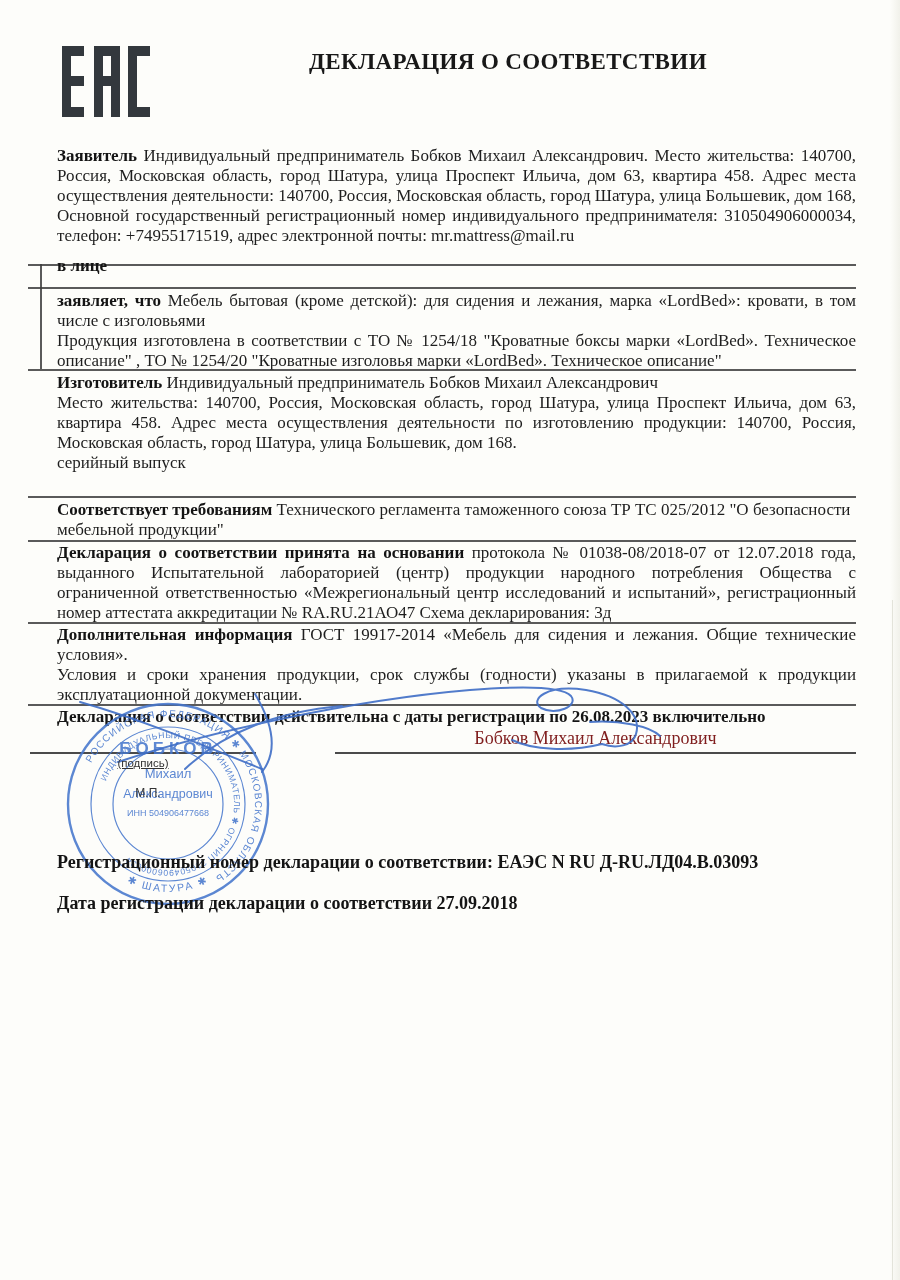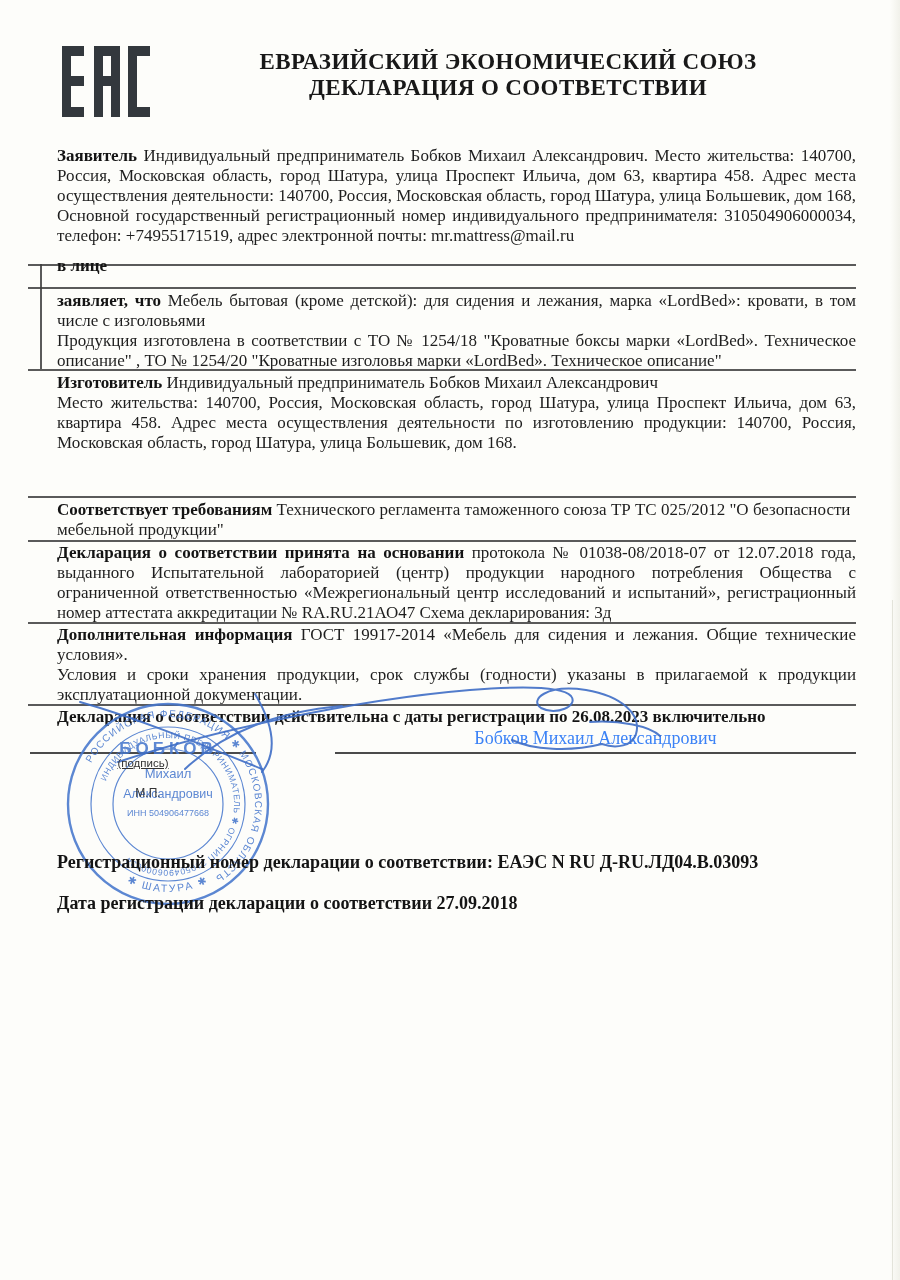--- a/index.html
+++ b/index.html
@@ -30,21 +30,21 @@
   .sec p{margin:0;text-align:justify;}
   .lbl{font-weight:bold;color:#141414;}
 
   .rule{position:absolute;left:28px;width:828px;height:1.5px;background:#3d3d3d;opacity:.85;}
   .vline{position:absolute;left:40px;top:264px;width:1.5px;height:105px;background:#3d3d3d;opacity:.85;}
 
   .bold-line{font-weight:bold;color:#141414;}
 
   .sig-name{
     position:absolute;left:335px;top:728px;width:521px;
-    text-align:center;font-size:18px;color:#3b82f6;
+    text-align:center;font-size:18px;color:#7f1d1d;
   }
   .sig-line-right{position:absolute;left:335px;top:752px;width:521px;height:1.5px;background:#4a4a4a;}
   .sig-line-left{position:absolute;left:30px;top:752px;width:226px;height:1.5px;background:#4a4a4a;}
   .caption{
     position:absolute;font-family:"Liberation Sans","DejaVu Sans",sans-serif;
     font-size:11.5px;color:#333;text-align:center;
   }
   .cap-fio{left:335px;top:757px;width:521px;}
   .cap-podpis{left:30px;top:757px;width:226px;z-index:5;text-decoration:underline;}
   .cap-mp{left:30px;top:786px;width:236px;font-size:12px;z-index:5;}
@@ -74,21 +74,20 @@
         <rect x="32" y="30" width="26" height="10"></rect>
 
         <rect x="66" y="0" width="9" height="71"></rect>
         <rect x="66" y="0" width="22" height="10"></rect>
         <rect x="66" y="61" width="22" height="10"></rect>
       </g>
     </svg>
   </div>
 
   <div class="title">
-    <div>ЕВРАЗИЙСКИЙ ЭКОНОМИЧЕСКИЙ СОЮЗ</div>
     <div>ДЕКЛАРАЦИЯ О СООТВЕТСТВИИ</div>
   </div>
 
   <div class="sec" style="top:146px;">
     <p><strong class="lbl">Заявитель</strong><span> Индивидуальный предприниматель Бобков Михаил Александрович. Место жительства: 140700, Россия, Московская область, город Шатура, улица Проспект Ильича, дом 63, квартира 458. Адрес места осуществления деятельности: 140700, Россия, Московская область, город Шатура, улица Большевик, дом 168, Основной государственный регистрационный номер индивидуального предпринимателя: 310504906000034, телефон: +74955171519, адрес электронной почты: mr.mattress@mail.ru</span></p>
   </div>
 
   <div class="rule" style="top:264px;"></div>
   <div class="vline"></div>
 
@@ -101,20 +100,21 @@
   <div class="sec" style="top:291px;">
     <p><strong class="lbl">заявляет, что</strong><span> Мебель бытовая (кроме детской): для сидения и лежания, марка «LordBed»: кровати, в том числе с изголовьями</span></p>
     <p>Продукция изготовлена в соответствии с ТО № 1254/18 "Кроватные боксы марки «LordBed». Техническое описание" , ТО № 1254/20 "Кроватные изголовья марки «LordBed». Техническое описание"</p>
   </div>
 
   <div class="rule" style="top:369px;"></div>
 
   <div class="sec" style="top:373px;">
     <p><strong class="lbl">Изготовитель</strong><span> Индивидуальный предприниматель Бобков Михаил Александрович</span></p>
     <p>Место жительства: 140700, Россия, Московская область, город Шатура, улица Проспект Ильича, дом 63, квартира 458. Адрес места осуществления деятельности по изготовлению продукции: 140700, Россия, Московская область, город Шатура, улица Большевик, дом 168.</p>
+    <p style="text-align:left;">серийный выпуск</p>
   </div>
 
   <div class="rule" style="top:496px;"></div>
 
   <div class="sec" style="top:500px;">
     <p style="text-align:left;"><strong class="lbl">Соответствует требованиям</strong><span> Технического регламента таможенного союза ТР ТС 025/2012 "О безопасности мебельной продукции"</span></p>
   </div>
 
   <div class="rule" style="top:540px;"></div>
 

